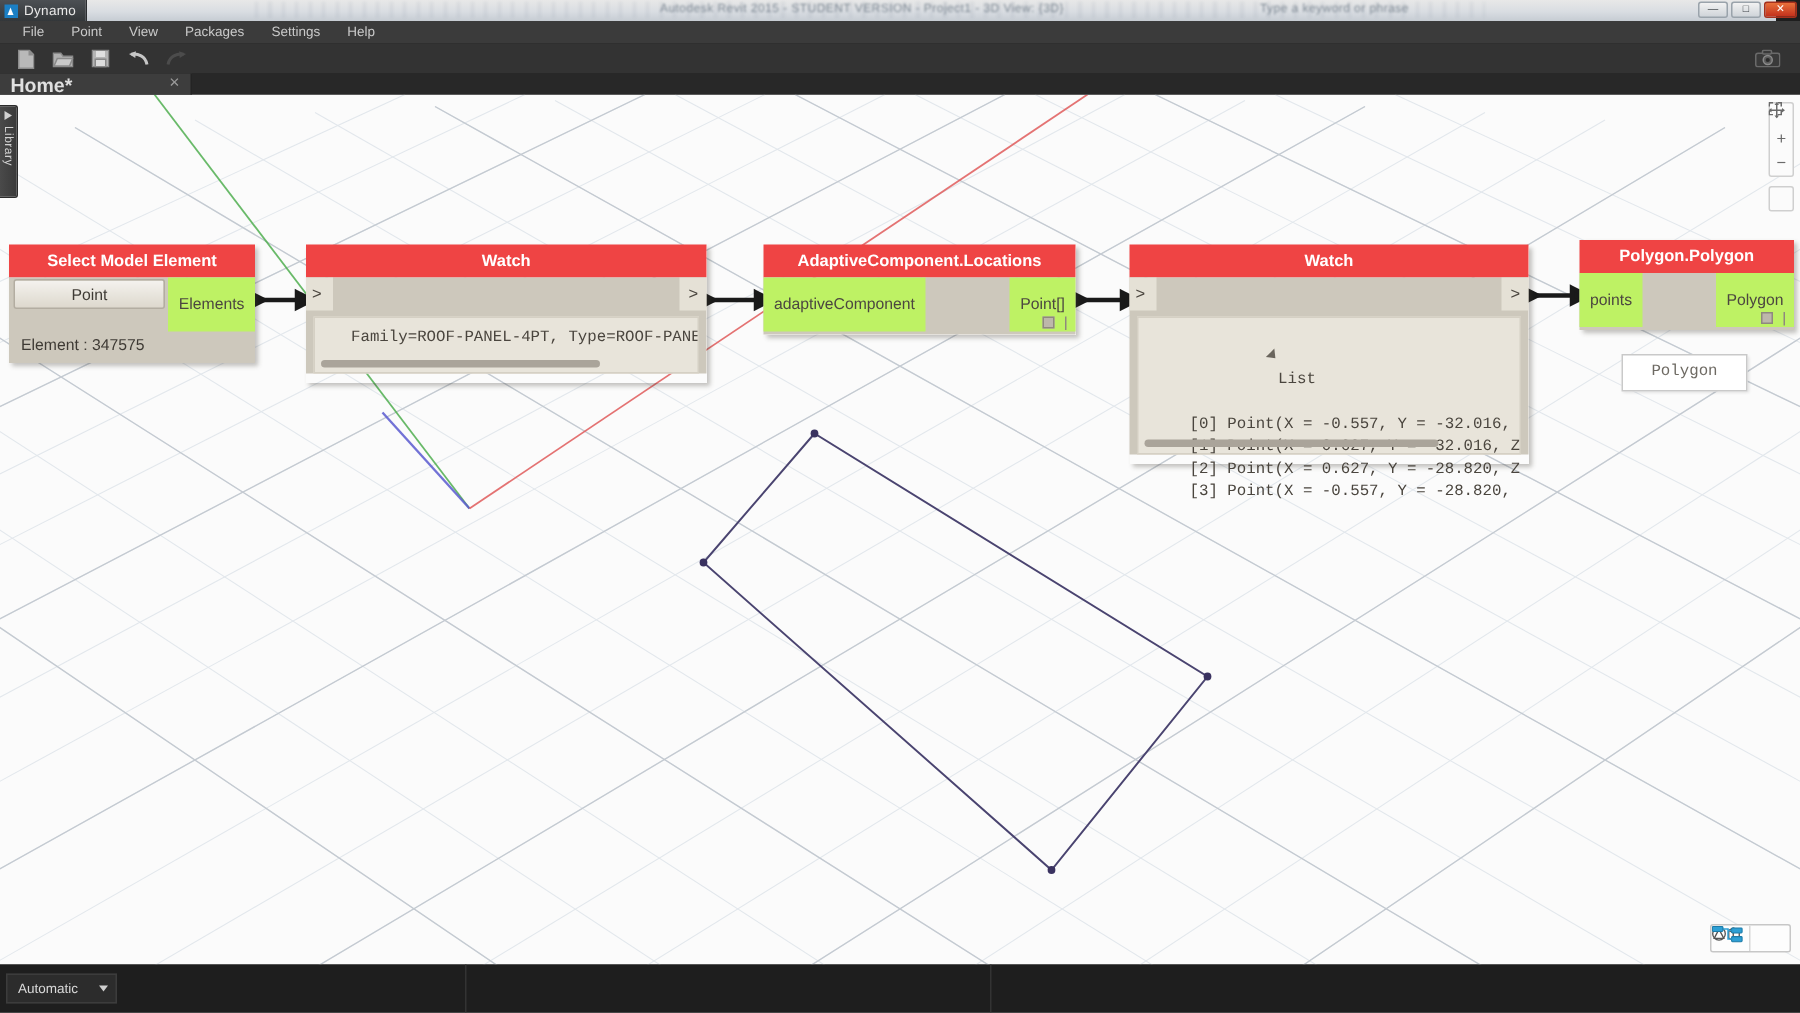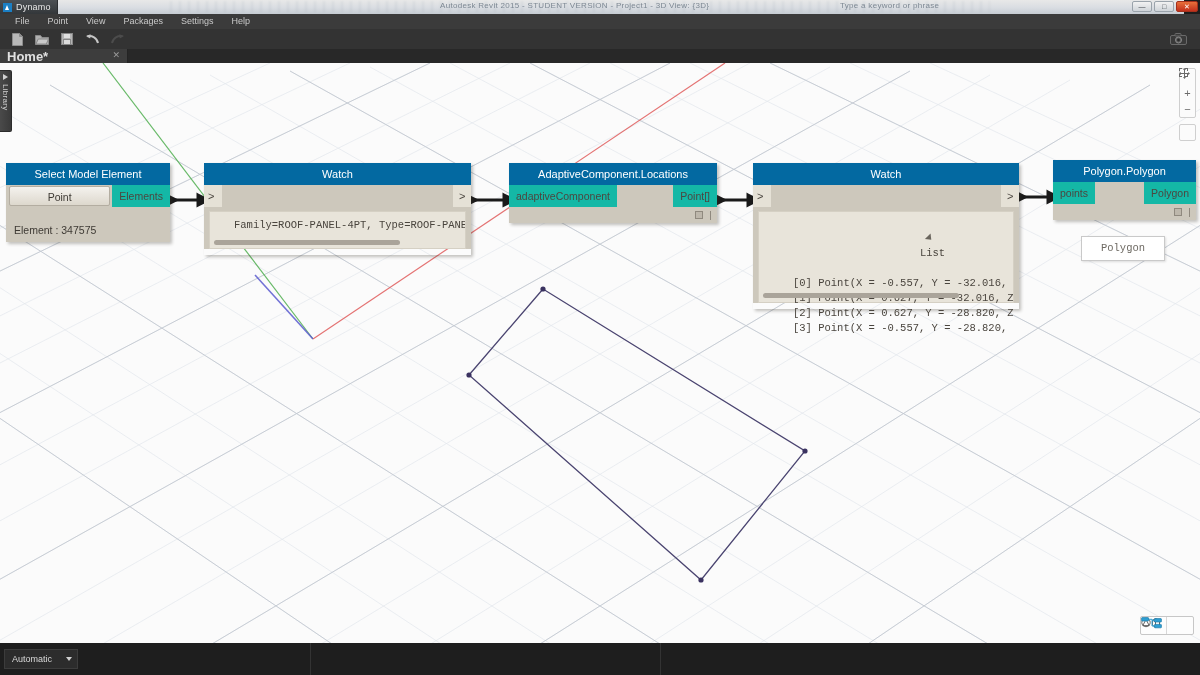--- a/index.html
+++ b/index.html
@@ -170,31 +170,31 @@
   .status-sep {
     position: absolute; height: 32px; width: 1px; background: #333;
   }
 
   
   .node { position: absolute; z-index: 4; }
   .node-shadow {
     box-shadow: 2px 2px 3px rgba(60,55,45,.30);
   }
   .node-header {
-    background: #0369a1; color: #ffffff; font-size: 11px; font-weight: normal;
+    background: #ef4444; color: #ffffff; font-size: 11px; font-weight: bold;
     text-align: center; line-height: 22px; height: 22px;
     overflow: hidden; white-space: nowrap;
   }
   .node-body {
     background: #cdc8bc; padding: 0; position: relative;
   }
   .port-row { display: flex; height: 22px; align-items: stretch; }
   .port-in, .port-out {
-    background: #14b8a6; font-size: 10.5px; color: #4c4740;
-    display: flex; align-items: center; height: 22px;
+    background: #bef264; font-size: 10.5px; color: #4c4740;
+    display: flex; align-items: center; height: 36px;
   }
   .port-in { padding: 0 7px; }
   .port-out { padding: 0 7px; }
   .port-spacer { flex: 1; }
   .port-chevron {
     background: #e5e1d6; width: 18px; height: 22px; font-size: 11px;
     color: #4c4740; display: flex; align-items: center; padding-left: 4px;
   }
   .node-preview {
     background: #e8e4da; margin: 4px 5px 6px 5px; position: relative;
@@ -533,21 +533,21 @@
 
   <div class="node node-shadow" style="left:753px; top:163px; width:266px;">
     <div class="node-header">Watch</div>
     <div class="node-body">
       <div class="port-row">
         <div class="port-chevron">&gt;</div>
         <div class="port-spacer"></div>
         <div class="port-chevron" style="padding-left:6px;">&gt;</div>
       </div>
       <div class="node-preview" style="height:92px;padding:4px 0 0 0;">
-        <div class="preview-text" style="padding-left:24px;text-align:center;">
+        <div class="preview-text" style="padding-left:24px;">
           <span class="list-arrow"></span>
           <span style="padding-left:6px;">List</span>
         </div>
         <div class="preview-text" style="padding-left:34px;">[0] Point(X = -0.557, Y = -32.016, Z</div>
         <div class="preview-text" style="padding-left:34px;">[1] Point(X = 0.627, Y = -32.016, Z</div>
         <div class="preview-text" style="padding-left:34px;">[2] Point(X = 0.627, Y = -28.820, Z</div>
         <div class="preview-text" style="padding-left:34px;">[3] Point(X = -0.557, Y = -28.820, Z</div>
         <div class="hscroll" style="width:196px;bottom:4px;"></div>
       </div>
     </div>

